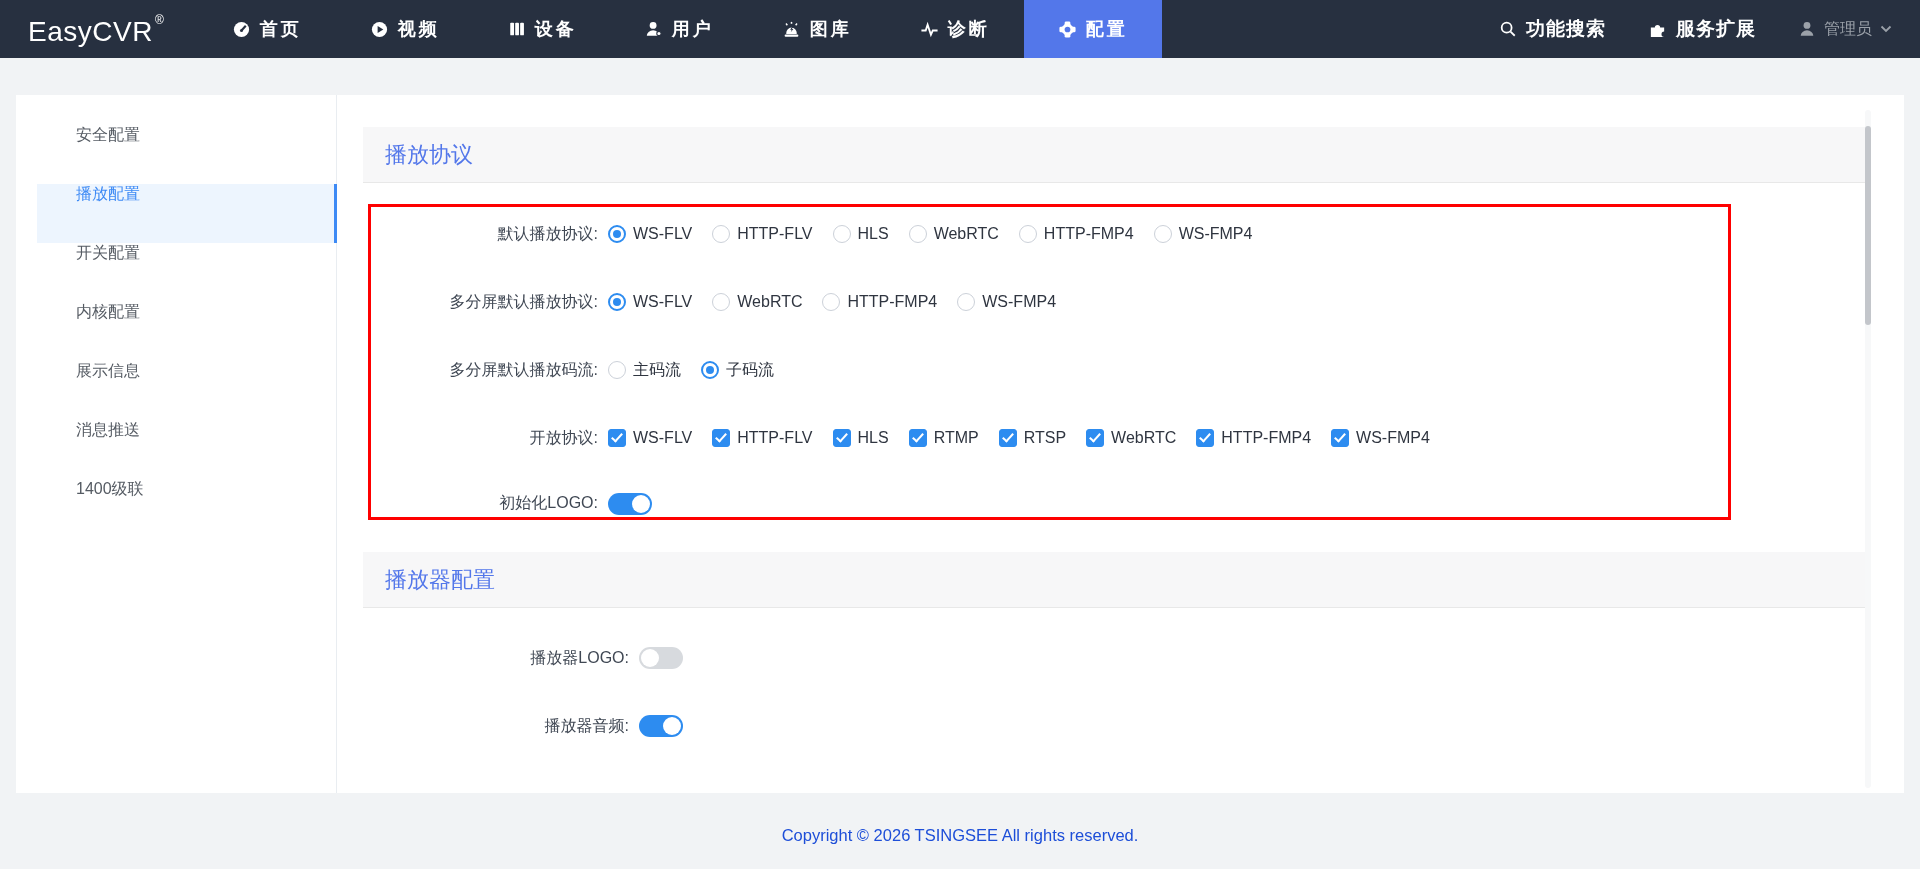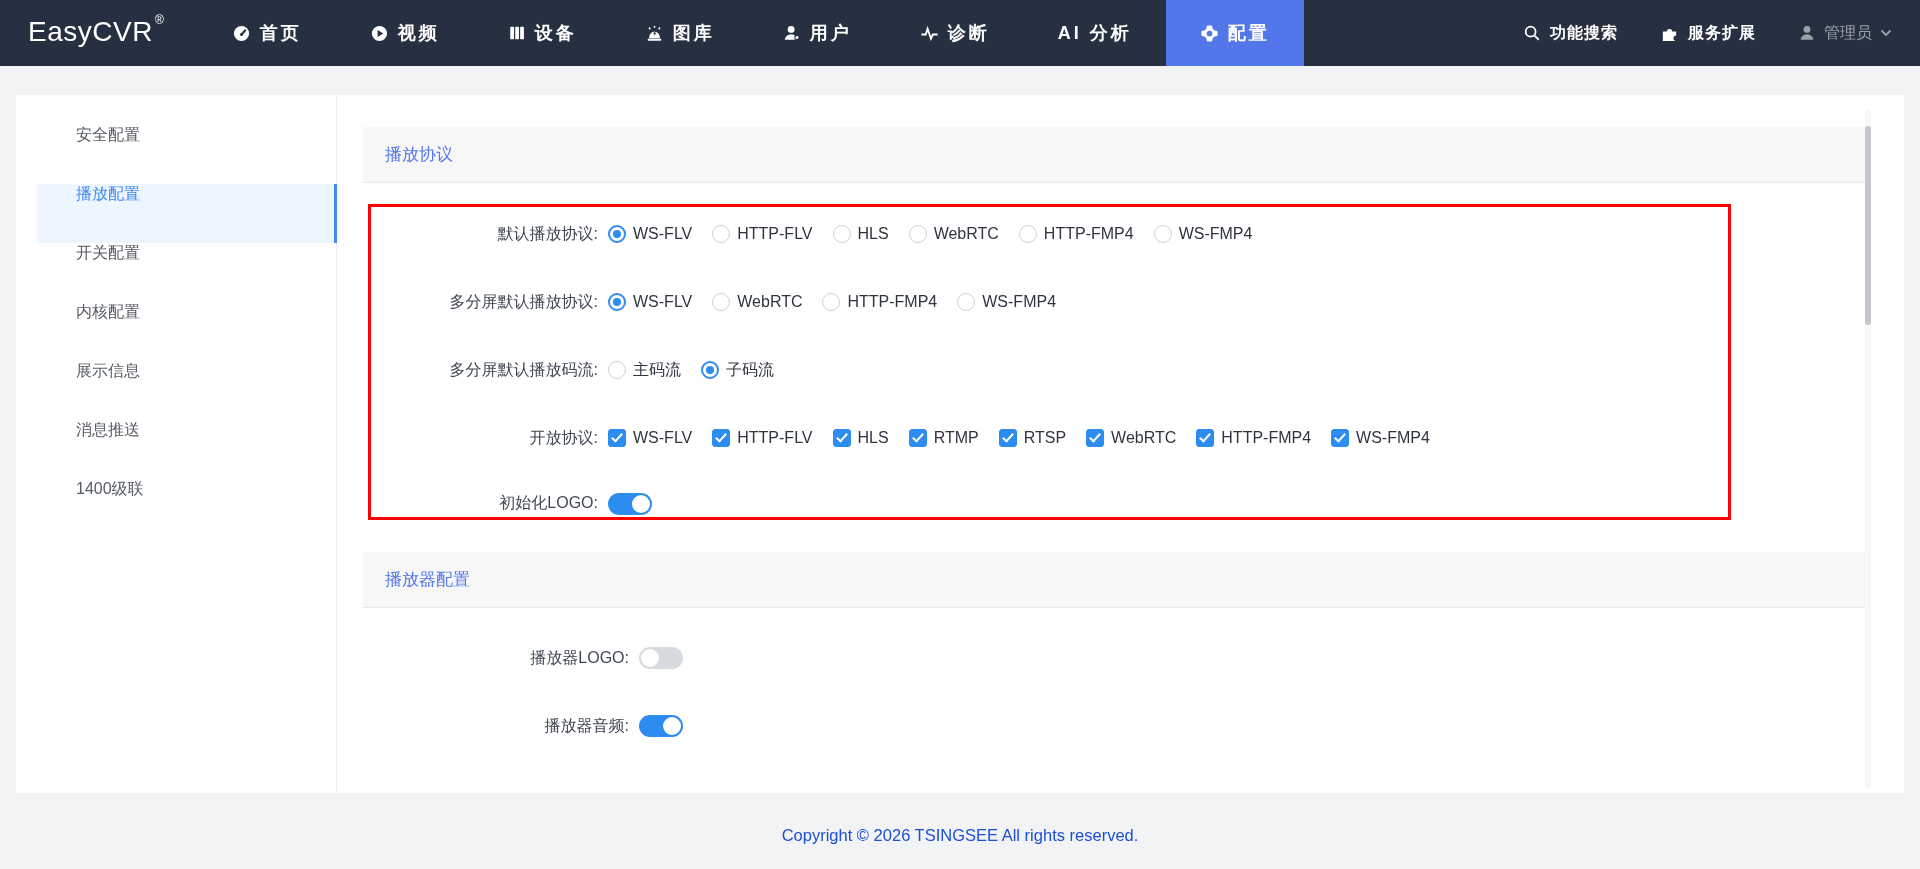--- a/index.html
+++ b/index.html
@@ -3,42 +3,42 @@
 <meta charset="utf-8">
 <style>
   html,body{margin:0;padding:0;}
   body{
     width:1920px;height:869px;position:relative;overflow:hidden;
     background:#f1f3f5;
     font-family:"Liberation Sans","DejaVu Sans",sans-serif;
     -webkit-font-smoothing:antialiased;
   }
   
-  .navbar{position:absolute;left:0;top:0;width:1920px;height:66px;background:#273040;display:flex;align-items:stretch;color:#fff;z-index:5;}
+  .navbar{position:absolute;left:0;top:0;width:1920px;height:58px;background:#273040;display:flex;align-items:stretch;color:#fff;z-index:5;}
   .brand{display:flex;align-items:flex-start;margin-left:28px;padding-top:15px;cursor:pointer;}
   .brand-text{font-size:28px;line-height:34px;color:#fff;letter-spacing:.5px;}
   .brand-sup{font-size:12px;margin-left:2px;margin-top:-2px;}
   .nav-list{display:flex;align-items:stretch;margin-left:34px;}
   .nav-item{display:flex;align-items:center;gap:9px;padding:0 34px;font-size:18px;font-weight:bold;letter-spacing:3px;cursor:pointer;white-space:nowrap;}
   .nav-item.on{background:var(--accent,#5377ea);}
   .nav-right{margin-left:auto;display:flex;align-items:center;gap:42px;margin-right:28px;}
-  .nav-link{display:flex;align-items:center;gap:9px;font-size:16px;font-weight:bold;letter-spacing:1px;cursor:pointer;white-space:nowrap;}
+  .nav-link{display:flex;align-items:center;gap:9px;font-size:19px;font-weight:bold;letter-spacing:1px;cursor:pointer;white-space:nowrap;}
   .nav-user{display:flex;align-items:center;gap:8px;color:#9ba1a9;font-size:16px;cursor:pointer;white-space:nowrap;}
   .nav-icon{display:flex;align-items:center;}
   .nav-icon svg{display:block;}
   
   .card{position:absolute;left:16px;top:95px;width:1888px;height:698px;background:#fff;}
   
   .sidebar{position:absolute;left:0;top:0;bottom:0;width:321px;border-right:1px solid #e9edf1;padding-top:30px;box-sizing:border-box;}
   .side-item{height:59px;display:flex;align-items:flex-start;margin-left:21px;padding-left:39px;font-size:16px;color:#555b63;cursor:pointer;position:relative;}
   .side-item.on{background:#edf5fe;color:var(--sidebar_active,#3d8af5);}
   .side-item.on::after{content:'';position:absolute;right:-1px;top:0;width:3px;height:100%;background:var(--sidebar_active,#3d8af5);}
   
   .main{position:absolute;left:322px;top:0;bottom:0;width:1533px;}
-  .sec-head{margin-left:25px;width:1508px;height:56px;background:#f7f7f8;border-bottom:1px solid #e8e8e8;display:flex;align-items:center;padding-left:22px;box-sizing:border-box;font-size:17px;color:var(--accent,#5377ea);}
+  .sec-head{margin-left:25px;width:1508px;height:56px;background:#f7f7f8;border-bottom:1px solid #e8e8e8;display:flex;align-items:center;padding-left:22px;box-sizing:border-box;font-size:22px;color:var(--accent,#5377ea);}
   .sec-head.first{margin-top:32px;}
   .sec-head.second{margin-top:17px;}
   .rows.first{margin-top:17px;}
   .rows.second{margin-top:16px;padding-left:31px;}
   .form-row{display:flex;align-items:center;height:68px;}
   .form-row.compact{height:63px;}
   .form-label{width:260px;text-align:right;font-size:16px;color:#404854;flex-shrink:0;}
   .controls{display:flex;align-items:center;margin-left:10px;gap:20px;}
   .opt{display:flex;align-items:center;gap:7px;cursor:pointer;}
   .opt-label{font-size:16px;color:#2f3540;}
@@ -93,51 +93,48 @@
           <svg width="18" height="18" viewBox="0 0 20 20">
             <rect x="2.5" y="3" width="4.2" height="14" rx="1" fill="#fff"></rect>
             <rect x="8" y="3" width="4.2" height="14" rx="1" fill="#fff"></rect>
             <rect x="13.5" y="3" width="4.2" height="14" rx="1" fill="#fff"></rect>
           </svg>
         </span>
       <span>设备</span>
     </div>
     <div class="nav-item">
       <span class="nav-icon">
+          <svg width="18" height="18" viewBox="0 0 20 20">
+            <circle cx="9" cy="6" r="3.8" fill="#fff"></circle>
+            <path d="M2 17.5 a7 6 0 0 1 14 0 Z" fill="#fff"></path>
+            <circle cx="15.5" cy="15" r="2.4" fill="#fff" stroke="#273040" stroke-width="1.2"></circle>
+          </svg>
+        </span>
+      <span>用户</span>
+    </div>
+    <div class="nav-item">
+      <span class="nav-icon">
           <svg width="19" height="19" viewBox="0 0 20 20">
             <path d="M4.5 13.5 a5.5 5.5 0 0 1 11 0 v1.2 H4.5 Z" fill="#fff"></path>
             <rect x="2.8" y="15.2" width="14.4" height="2.3" rx="1" fill="#fff"></rect>
             <path d="M10.6 7 l-2 3.2 h1.6 l-1 2.8 2.8-3.6 h-1.6 l1.4-2.4 Z" fill="#273040"></path>
             <line x1="10" y1="2" x2="10" y2="4" stroke="#fff" stroke-width="1.6"></line>
             <line x1="4.2" y1="3.8" x2="5.6" y2="5.4" stroke="#fff" stroke-width="1.6"></line>
             <line x1="15.8" y1="3.8" x2="14.4" y2="5.4" stroke="#fff" stroke-width="1.6"></line>
           </svg>
         </span>
       <span>图库</span>
     </div>
     <div class="nav-item">
       <span class="nav-icon">
-          <svg width="18" height="18" viewBox="0 0 20 20">
-            <circle cx="9" cy="6" r="3.8" fill="#fff"></circle>
-            <path d="M2 17.5 a7 6 0 0 1 14 0 Z" fill="#fff"></path>
-            <circle cx="15.5" cy="15" r="2.4" fill="#fff" stroke="#273040" stroke-width="1.2"></circle>
-          </svg>
-        </span>
-      <span>用户</span>
-    </div>
-    <div class="nav-item">
-      <span class="nav-icon">
           <svg width="19" height="19" viewBox="0 0 20 20">
             <polyline points="1.5,11 6,11 8,5 11.5,15.5 13.5,11 18.5,11" fill="none" stroke="#fff" stroke-width="2"></polyline>
           </svg>
         </span>
       <span>诊断</span>
-    </div>
-    <div class="nav-item">
-      <span>AI 分析</span>
     </div>
     <div class="nav-item on">
       <span class="nav-icon">
           <svg width="19" height="19" viewBox="0 0 20 20">
             <g fill="#fff">
               <rect x="7" y="1.5" width="6" height="17" rx="1.5"></rect>
               <rect x="1.5" y="7" width="17" height="6" rx="1.5"></rect>
               <rect x="4" y="4" width="12" height="12" rx="1.5" transform="rotate(45 10 10)"></rect>
             </g>
             <circle cx="10" cy="10" r="3" fill="#5377ea"></circle>

